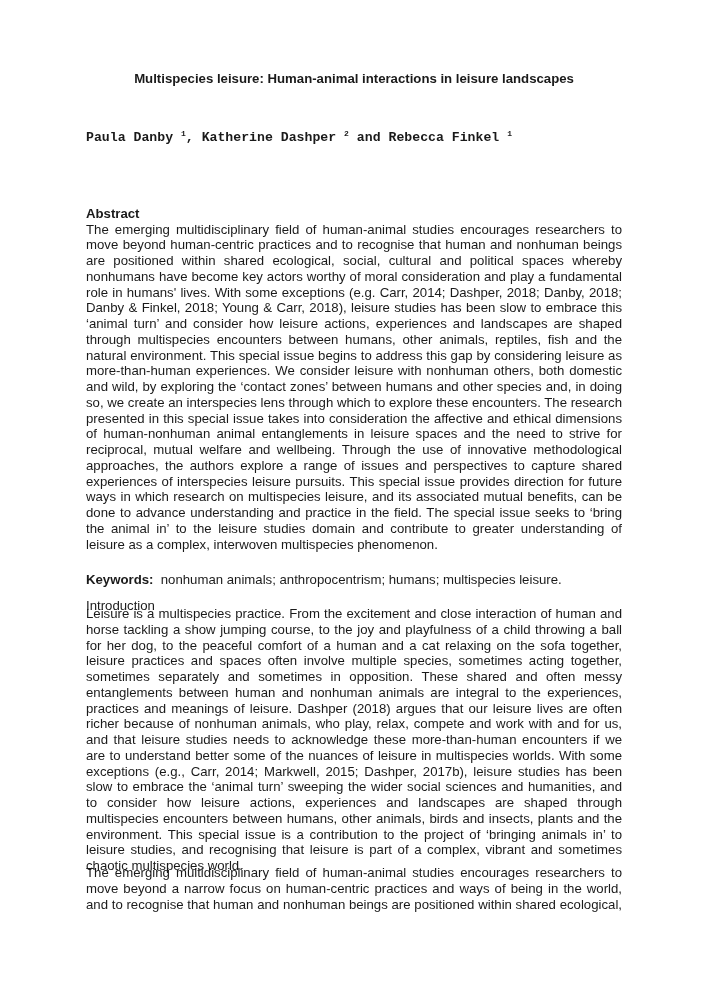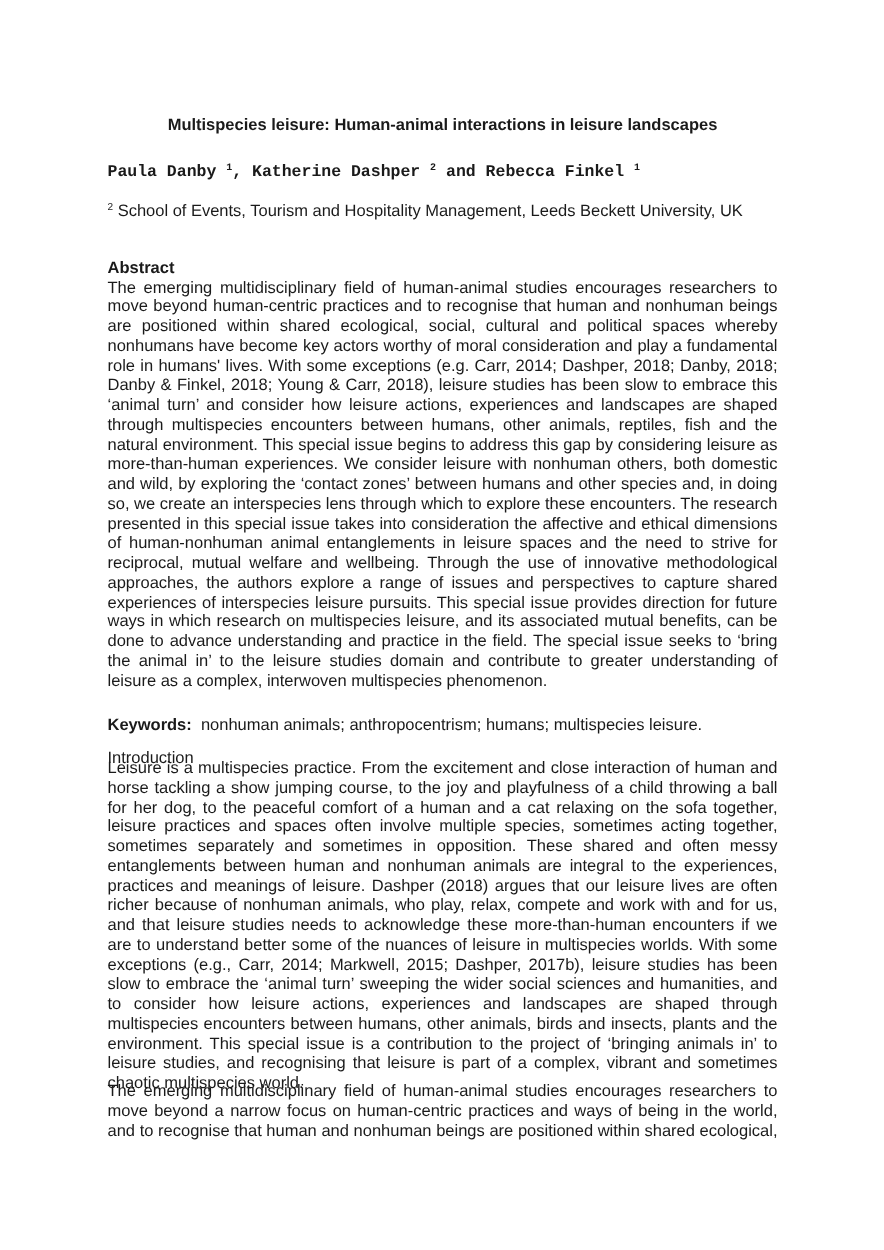--- a/index.html
+++ b/index.html
@@ -3,21 +3,21 @@
 <meta charset="utf-8">
 <style>
   html, body { margin: 0; padding: 0; background: #ffffff; }
   body { width: 707px; height: 1000px; position: relative; overflow: hidden; }
   .page {
     position: absolute; left: 86px; top: 0; width: 536px;
     font-family: "Liberation Sans", sans-serif;
     color: #1a1a1a; font-size: 13.2px; line-height: 15.75px;
   }
   .title {
-    position: absolute; top: 92px; left: 0; width: 536px; text-align: center;
+    position: absolute; top: 71px; left: 0; width: 536px; text-align: center;
     font-weight: bold; font-size: 13.2px;
   }
   .authors { position: absolute; top: 130px; left: 0; font-weight: bold; font-size: 13.2px; white-space: nowrap; font-family: Liberation Mono, monospace; }
   .affils { position: absolute; top: 161px; left: 0; white-space: nowrap; }
   .affils sup, .authors sup { font-size: 8px; vertical-align: 5px; line-height: 0; }
   .affils sup.b { font-weight: bold; }
   .abs-head { position: absolute; top: 206px; left: 0; font-weight: bold; }
   .justify { text-align: justify; text-align-last: left; }
   .abs-body { position: absolute; top: 221.5px; left: 0; width: 536px; }
   .keywords { position: absolute; top: 572px; left: 0; white-space: nowrap; }
@@ -34,21 +34,20 @@
   <div class="title">Multispecies leisure: Human-animal interactions in leisure landscapes</div>
 
   <div class="authors">
     <span>Paula Danby</span>
     <sup>1</sup><span>, </span><span>Katherine Dashper</span>
     <sup>2</sup><span> and </span><span>Rebecca Finkel</span>
     <sup>1</sup>
   </div>
 
   <div class="affils">
-    <div><sup>2</sup> <span>School of Events, Tourism and Hospitality Management, Leeds Beckett University, UK</span></div>
   </div>
 
   <div class="abs-head">Abstract</div>
   <div class="abs-body justify">The emerging multidisciplinary field of human-animal studies encourages researchers to move beyond human-centric practices and to recognise that human and nonhuman beings are positioned within shared ecological, social, cultural and political spaces whereby nonhumans have become key actors worthy of moral consideration and play a fundamental role in humans' lives. With some exceptions (e.g. Carr, 2014; Dashper, 2018; Danby, 2018; Danby &amp; Finkel, 2018; Young &amp; Carr, 2018), leisure studies has been slow to embrace this ‘animal turn’ and consider how leisure actions, experiences and landscapes are shaped through multispecies encounters between humans, other animals, reptiles, fish and the natural environment. This special issue begins to address this gap by considering leisure as more-than-human experiences. We consider leisure with nonhuman others, both domestic and wild, by exploring the ‘contact zones’ between humans and other species and, in doing so, we create an interspecies lens through which to explore these encounters. The research presented in this special issue takes into consideration the affective and ethical dimensions of human-nonhuman animal entanglements in leisure spaces and the need to strive for reciprocal, mutual welfare and wellbeing. Through the use of innovative methodological approaches, the authors explore a range of issues and perspectives to capture shared experiences of interspecies leisure pursuits. This special issue provides direction for future ways in which research on multispecies leisure, and its associated mutual benefits, can be done to advance understanding and practice in the field. The special issue seeks to ‘bring the animal in’ to the leisure studies domain and contribute to greater understanding of leisure as a complex, interwoven multispecies phenomenon.</div>
 
   <div class="keywords">
     <b>Keywords:</b>&nbsp;
     <span>nonhuman animals; anthropocentrism; humans; multispecies leisure.</span>
   </div>
 

